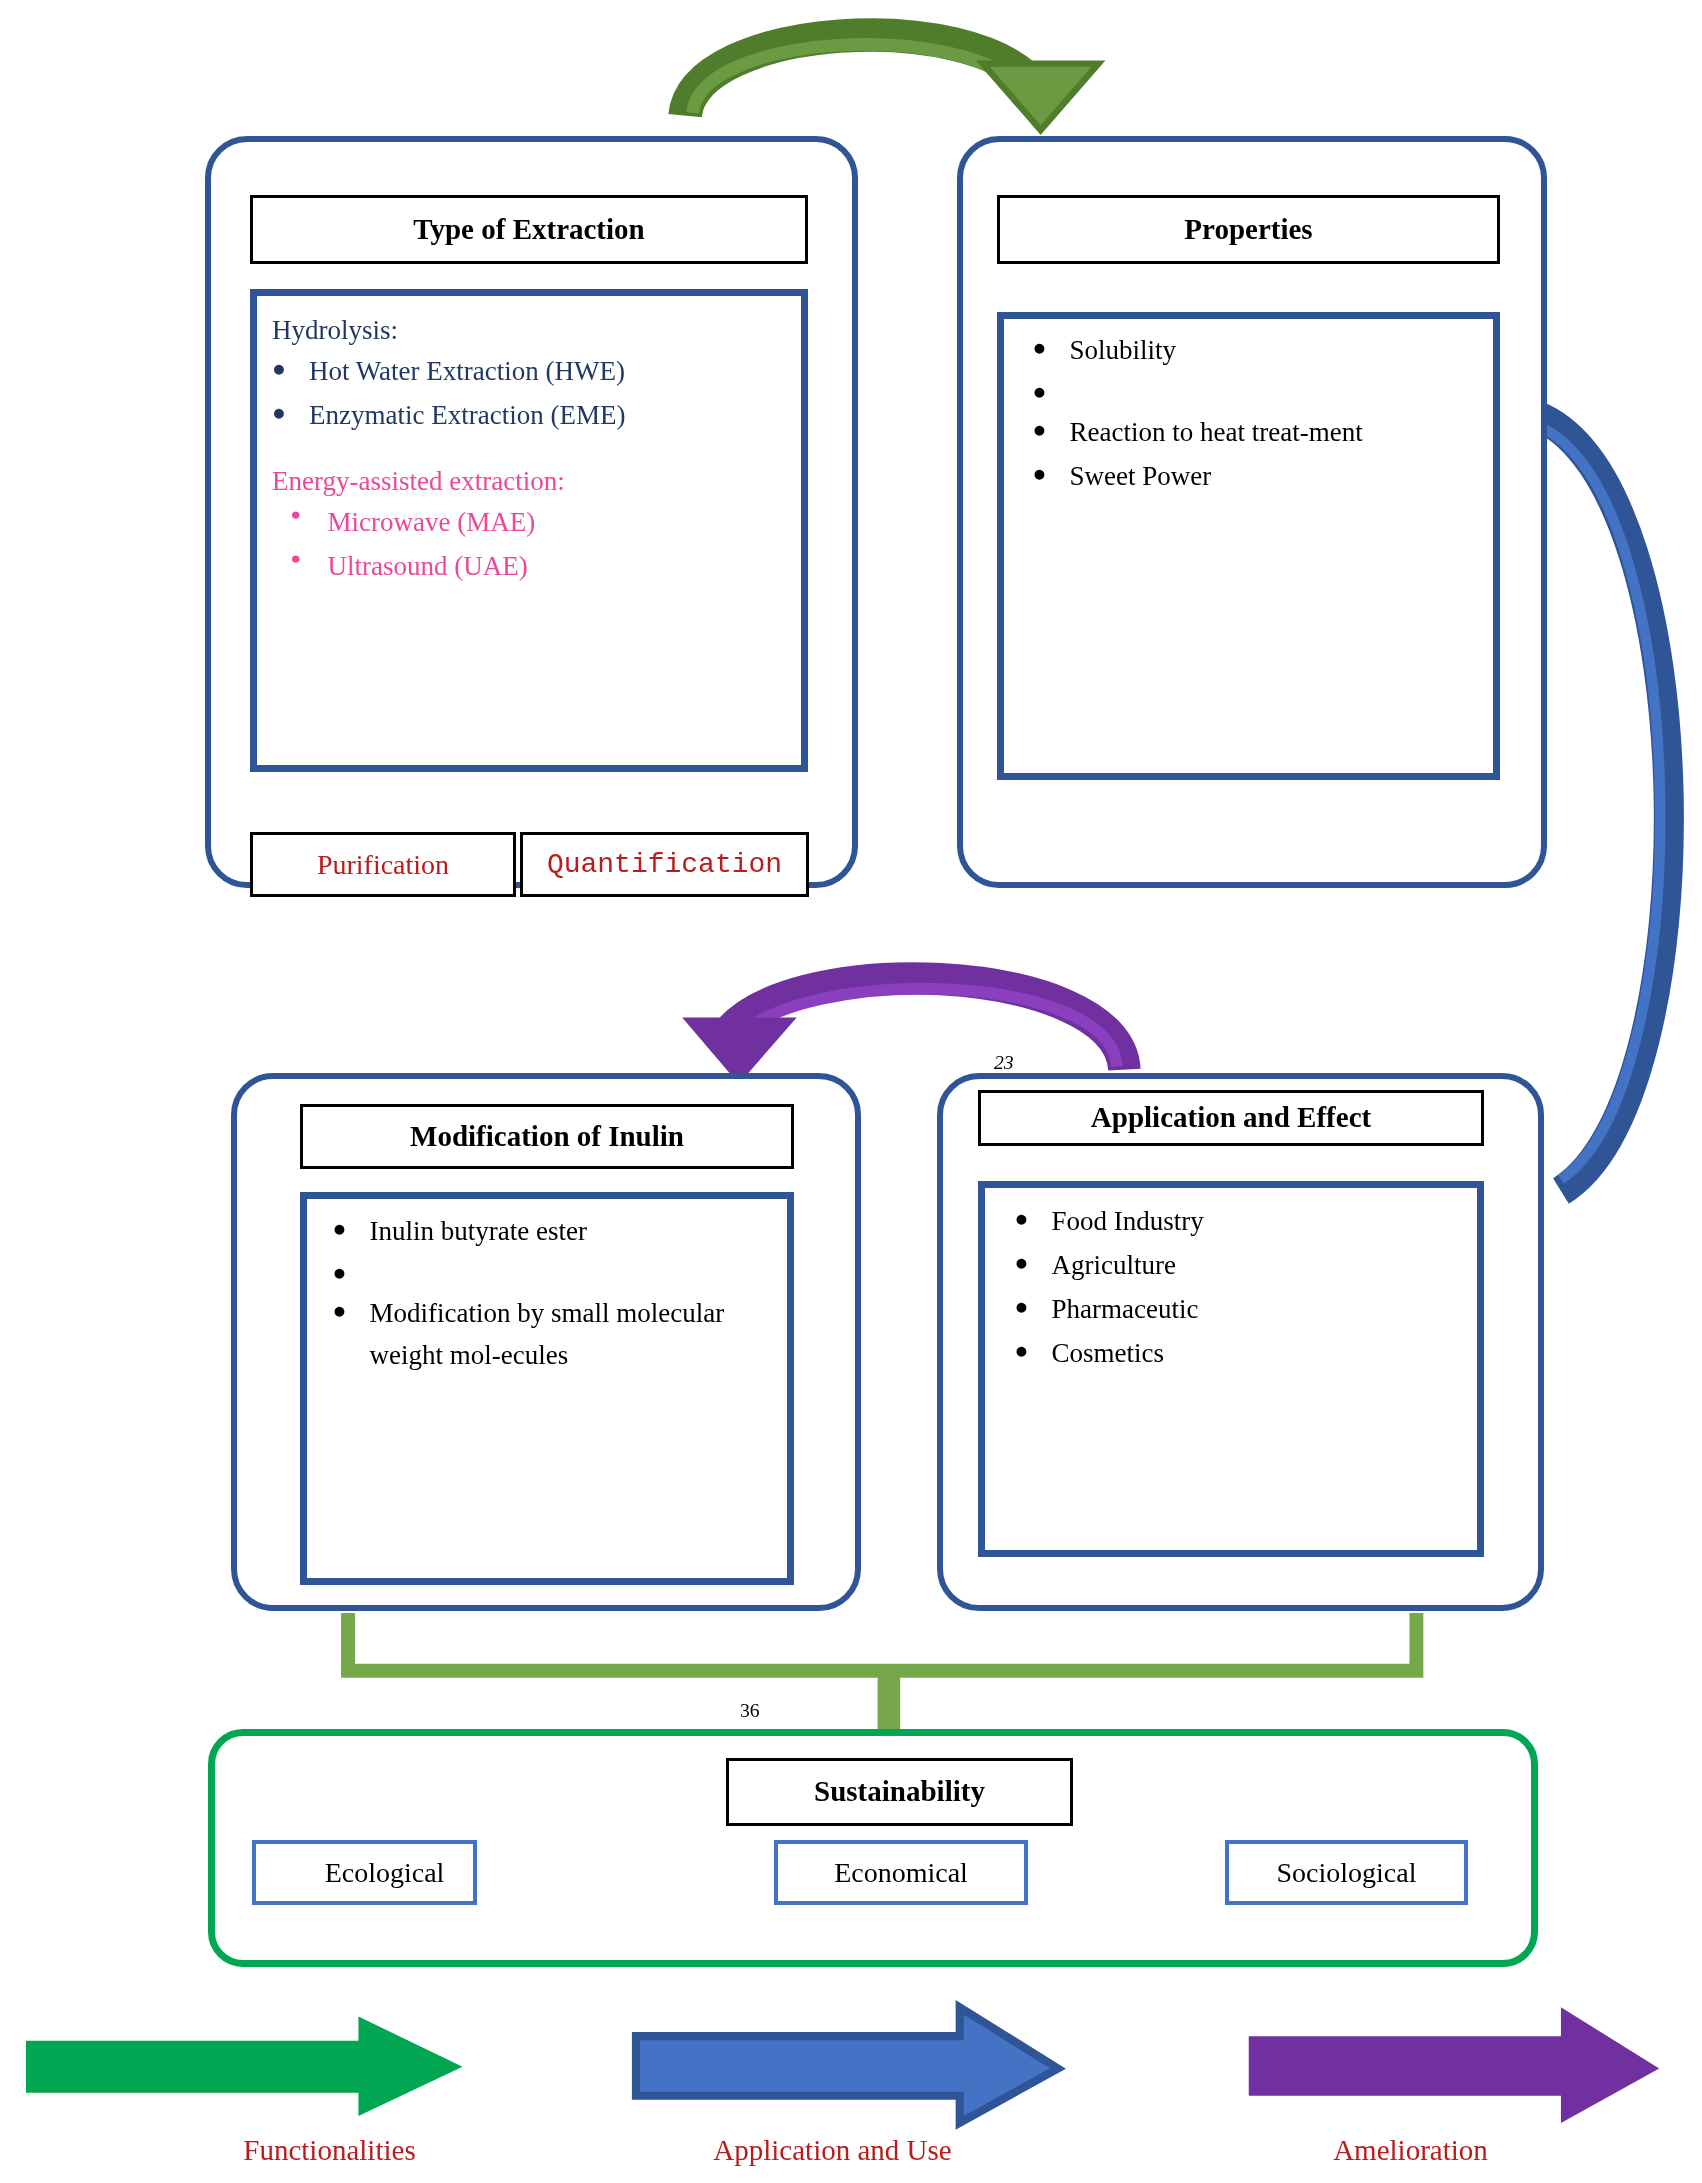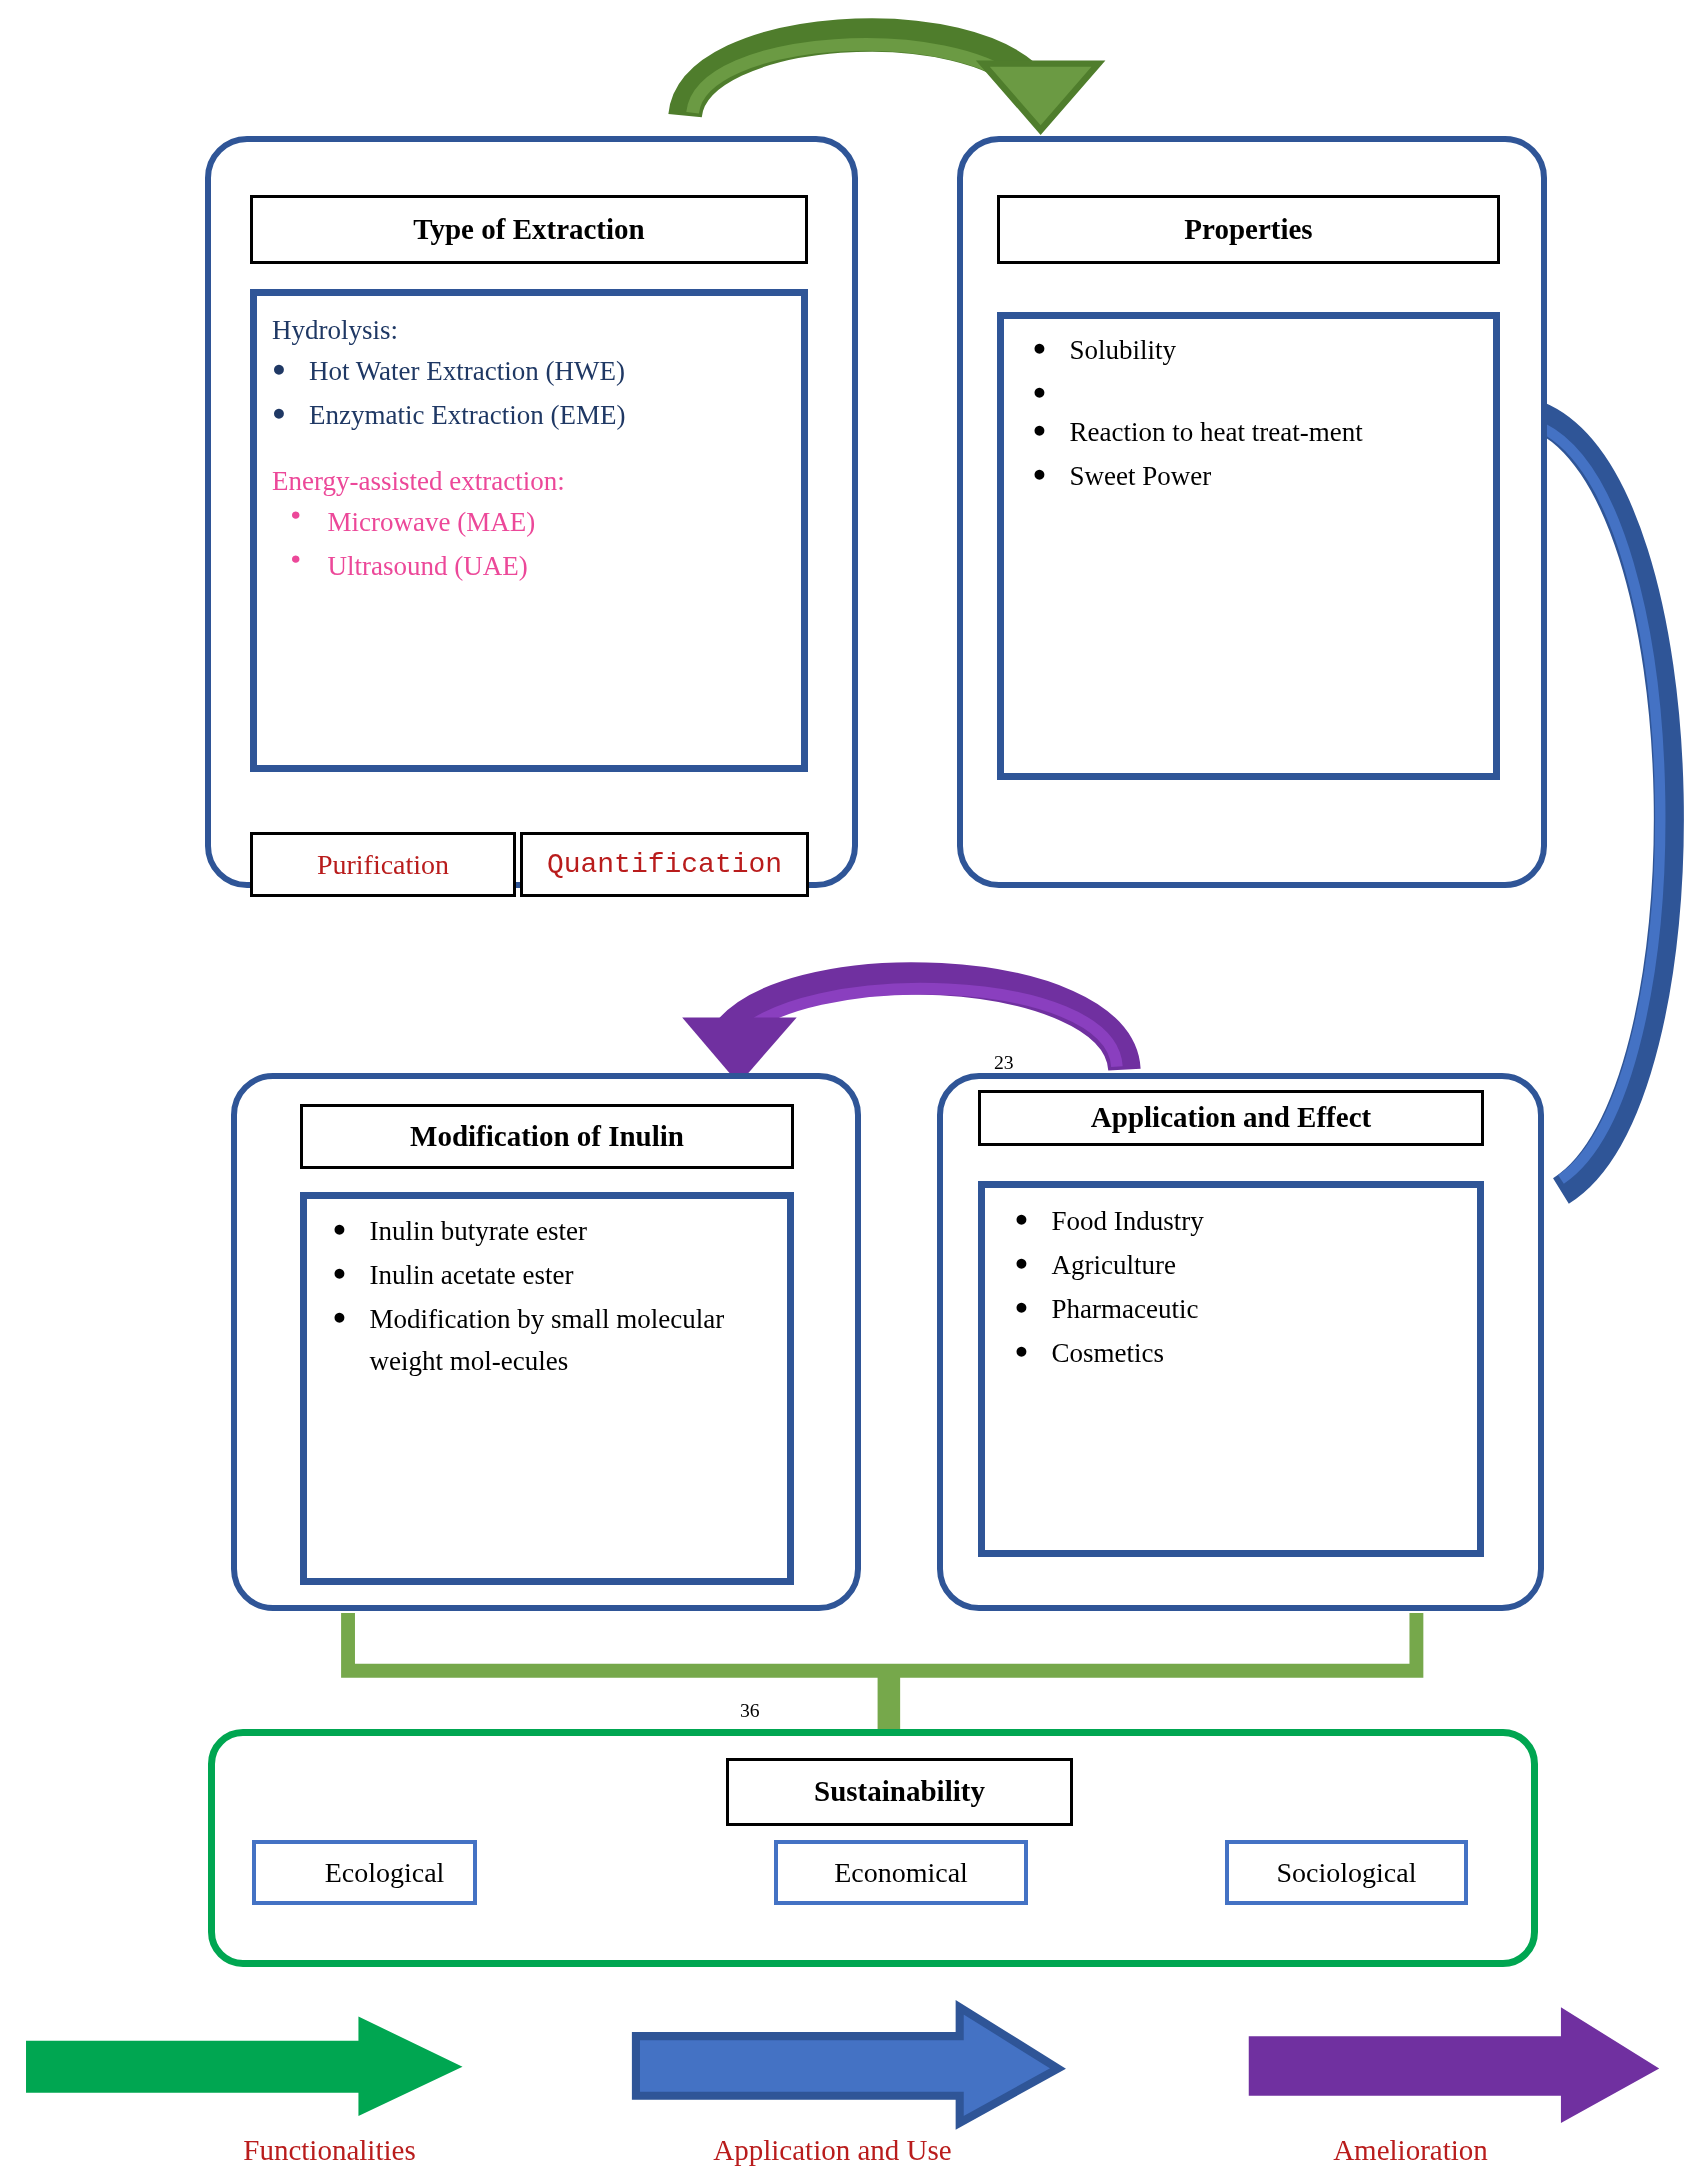--- a/index.html
+++ b/index.html
@@ -75,21 +75,21 @@
   </g>
 
   <g>
     <path d="M 602 2790 L 602 2890 L 1530 2890 L 1530 3000 L 1545 3000 L 1545 2890 L 2450 2890 L 2450 2790" fill="none" stroke="#76A84B" stroke-width="24" stroke-linejoin="miter"></path>
   </g>
 </svg>
 
 <div class="lnum" style="left:1015px;top:183px;">5</div>
 <div class="lnum" style="left:1007px;top:278px;">7</div>
 <div class="lnum" style="left:1011px;top:775px;">17</div>
-<div class="lnum" style="left:994px;top:1053px;">23</div>
+<div class="lnum" style="left:994px;top:1053px;font-style:italic;">23</div>
 <div class="lnum" style="left:990px;top:1550px;">33</div>
 <div class="lnum" style="left:740px;top:1701px;">36</div>
 <div class="lnum" style="left:740px;top:1796px;">38</div>
 <div class="lnum" style="left:743px;top:1843px;">39</div>
 <div class="lnum" style="left:792px;top:1950px;">41</div>
 
 <div class="card" style="left:205px;top:136px;width:653px;height:752px;"></div>
 
 <div class="hdr" style="left:250px;top:195px;width:558px;height:69px;font-size:29px;">Type of Extraction</div>
 
@@ -150,21 +150,20 @@
 
 <div class="inner" style="left:300px;top:1192px;width:494px;height:393px;"></div>
 
 <div class="lst" style="left:321px;top:1211px;width:457px;">
   <div class="li black" style="padding-left:11.6px;">
     <span class="bul">●</span>
     <span class="txt">Inulin butyrate ester</span>
   </div>
   <div class="li black" style="padding-left:11.6px;">
     <span class="bul">●</span>
-    <span class="txt">Inulin acetate ester</span>
   </div>
   <div class="li black" style="padding-left:11.6px;">
     <span class="bul">●</span>
     <span class="txt">Modification by small molecular weight mol-ecules</span>
   </div>
 </div>
 
 <div class="card" style="left:937px;top:1073px;width:607px;height:538px;"></div>
 
 <div class="hdr" style="left:978px;top:1090px;width:506px;height:56px;font-size:29px;">Application and Effect</div>

